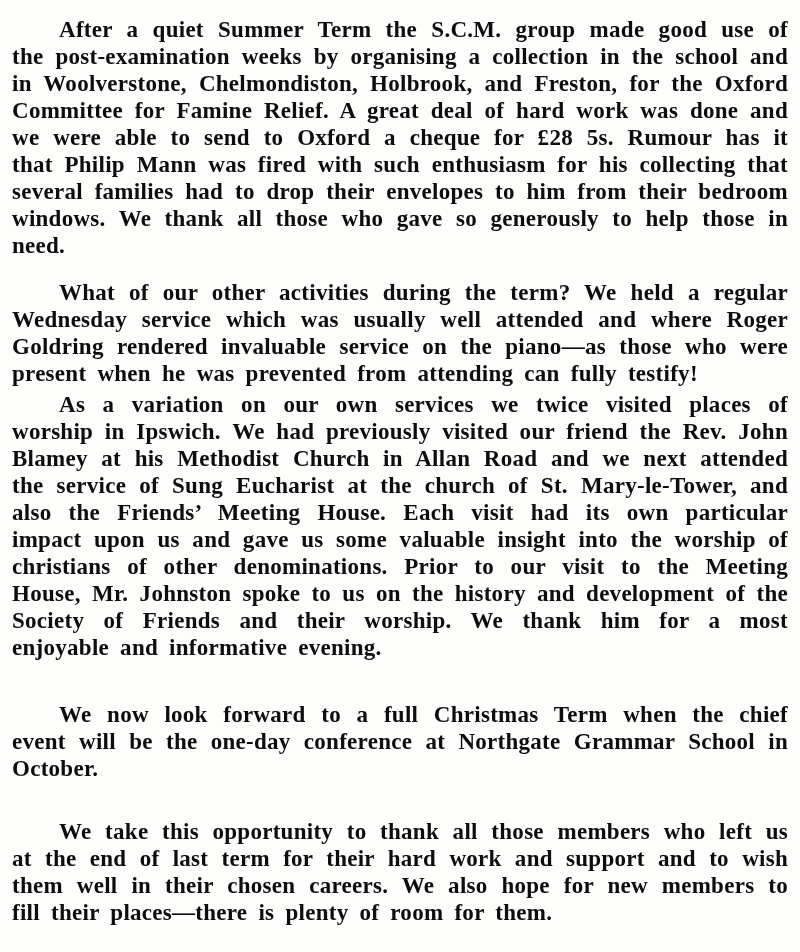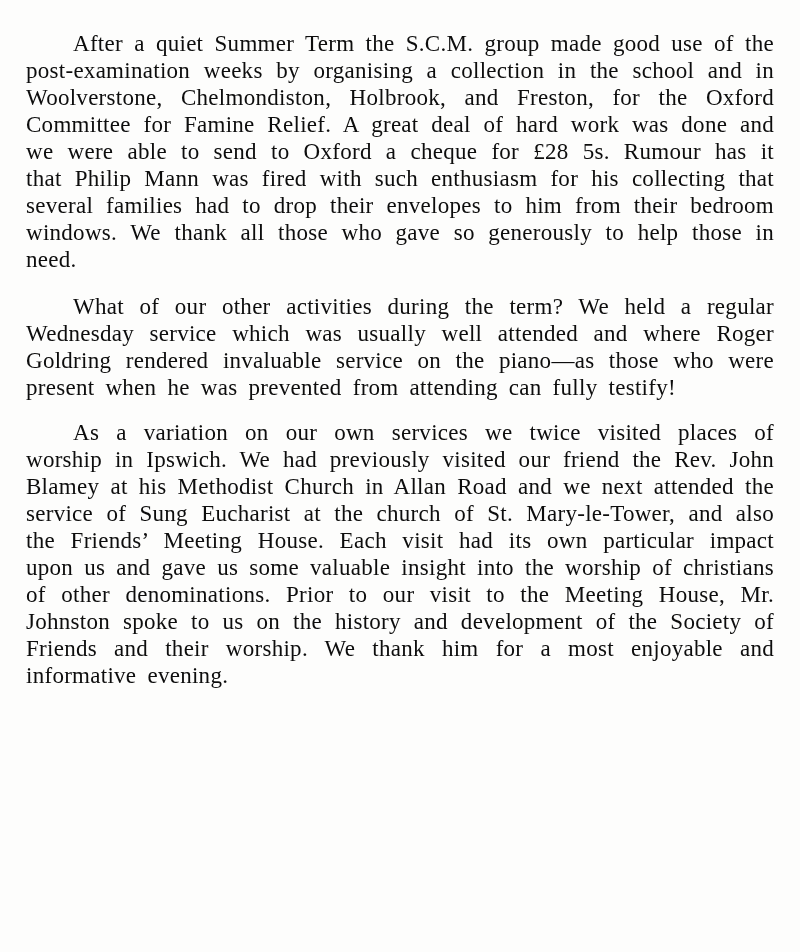--- a/index.html
+++ b/index.html
@@ -14,41 +14,44 @@
     box-sizing: border-box;
     background: #fdfdfc;
     color: #0d0d0d;
     font-family: "Liberation Serif", "DejaVu Serif", serif;
     font-size: 23px;
     line-height: 27px;
     padding: 12px 8px 0 8px;
     overflow: hidden;
   }
   .page p {
-    margin: 18px;
+    margin: 4px;
     text-align: justify;
     text-indent: 47px;
     word-spacing: 0.22em;
     letter-spacing: 0.012em;
     text-rendering: optimizeLegibility;
+    font-weight: bold;
   }
   .gap-sm { margin-top: 20px !important; }
   .gap-lg { margin-top: 40px !important; }
   .gap-md { margin-top: 36px !important; }
   .signature {
     text-align: right;
     padding-right: 103px;
     word-spacing: 0.1em;
   }
 </style>
 </head>
 <body>
 
 <div class="page">
   <p>After a quiet Summer Term the S.C.M. group made good use of the post-examination weeks by organising a collection in the school and in Woolverstone, Chelmondiston, Holbrook, and Freston, for the Oxford Committee for Famine Relief. A great deal of hard work was done and we were able to send to Oxford a cheque for £28 5s. Rumour has it that Philip Mann was fired with such enthusiasm for his collecting that several families had to drop their envelopes to him from their bedroom windows. We thank all those who gave so generously to help those in need.</p>
 
   <p class="gap-sm">What of our other activities during the term? We held a regular Wednesday service which was usually well attended and where Roger Goldring rendered invaluable service on the piano—as those who were present when he was prevented from attending can fully testify!</p>
 
   <p>As a variation on our own services we twice visited places of worship in Ipswich. We had previously visited our friend the Rev. John Blamey at his Methodist Church in Allan Road and we next attended the service of Sung Eucharist at the church of St. Mary-le-Tower, and also the Friends’ Meeting House.  Each visit had its own particular impact upon us and gave us some valuable insight into the worship of christians of other denominations. Prior to our visit to the Meeting House, Mr. Johnston spoke to us on the history and development of the Society of Friends and their worship. We thank him for a most enjoyable and informative evening.</p>
 
+  <p class="gap-lg">We now look forward to a full Christmas Term when the chief event will be the one-day conference at Northgate Grammar School in October.</p>
 
+  <p class="gap-md">We take this opportunity to thank all those members who left us at the end of last term for their hard work and support and to wish them well in their chosen careers. We also hope for new members to fill their places—there is plenty of room for them.</p>
 
 </div>
 
 </body></html>

